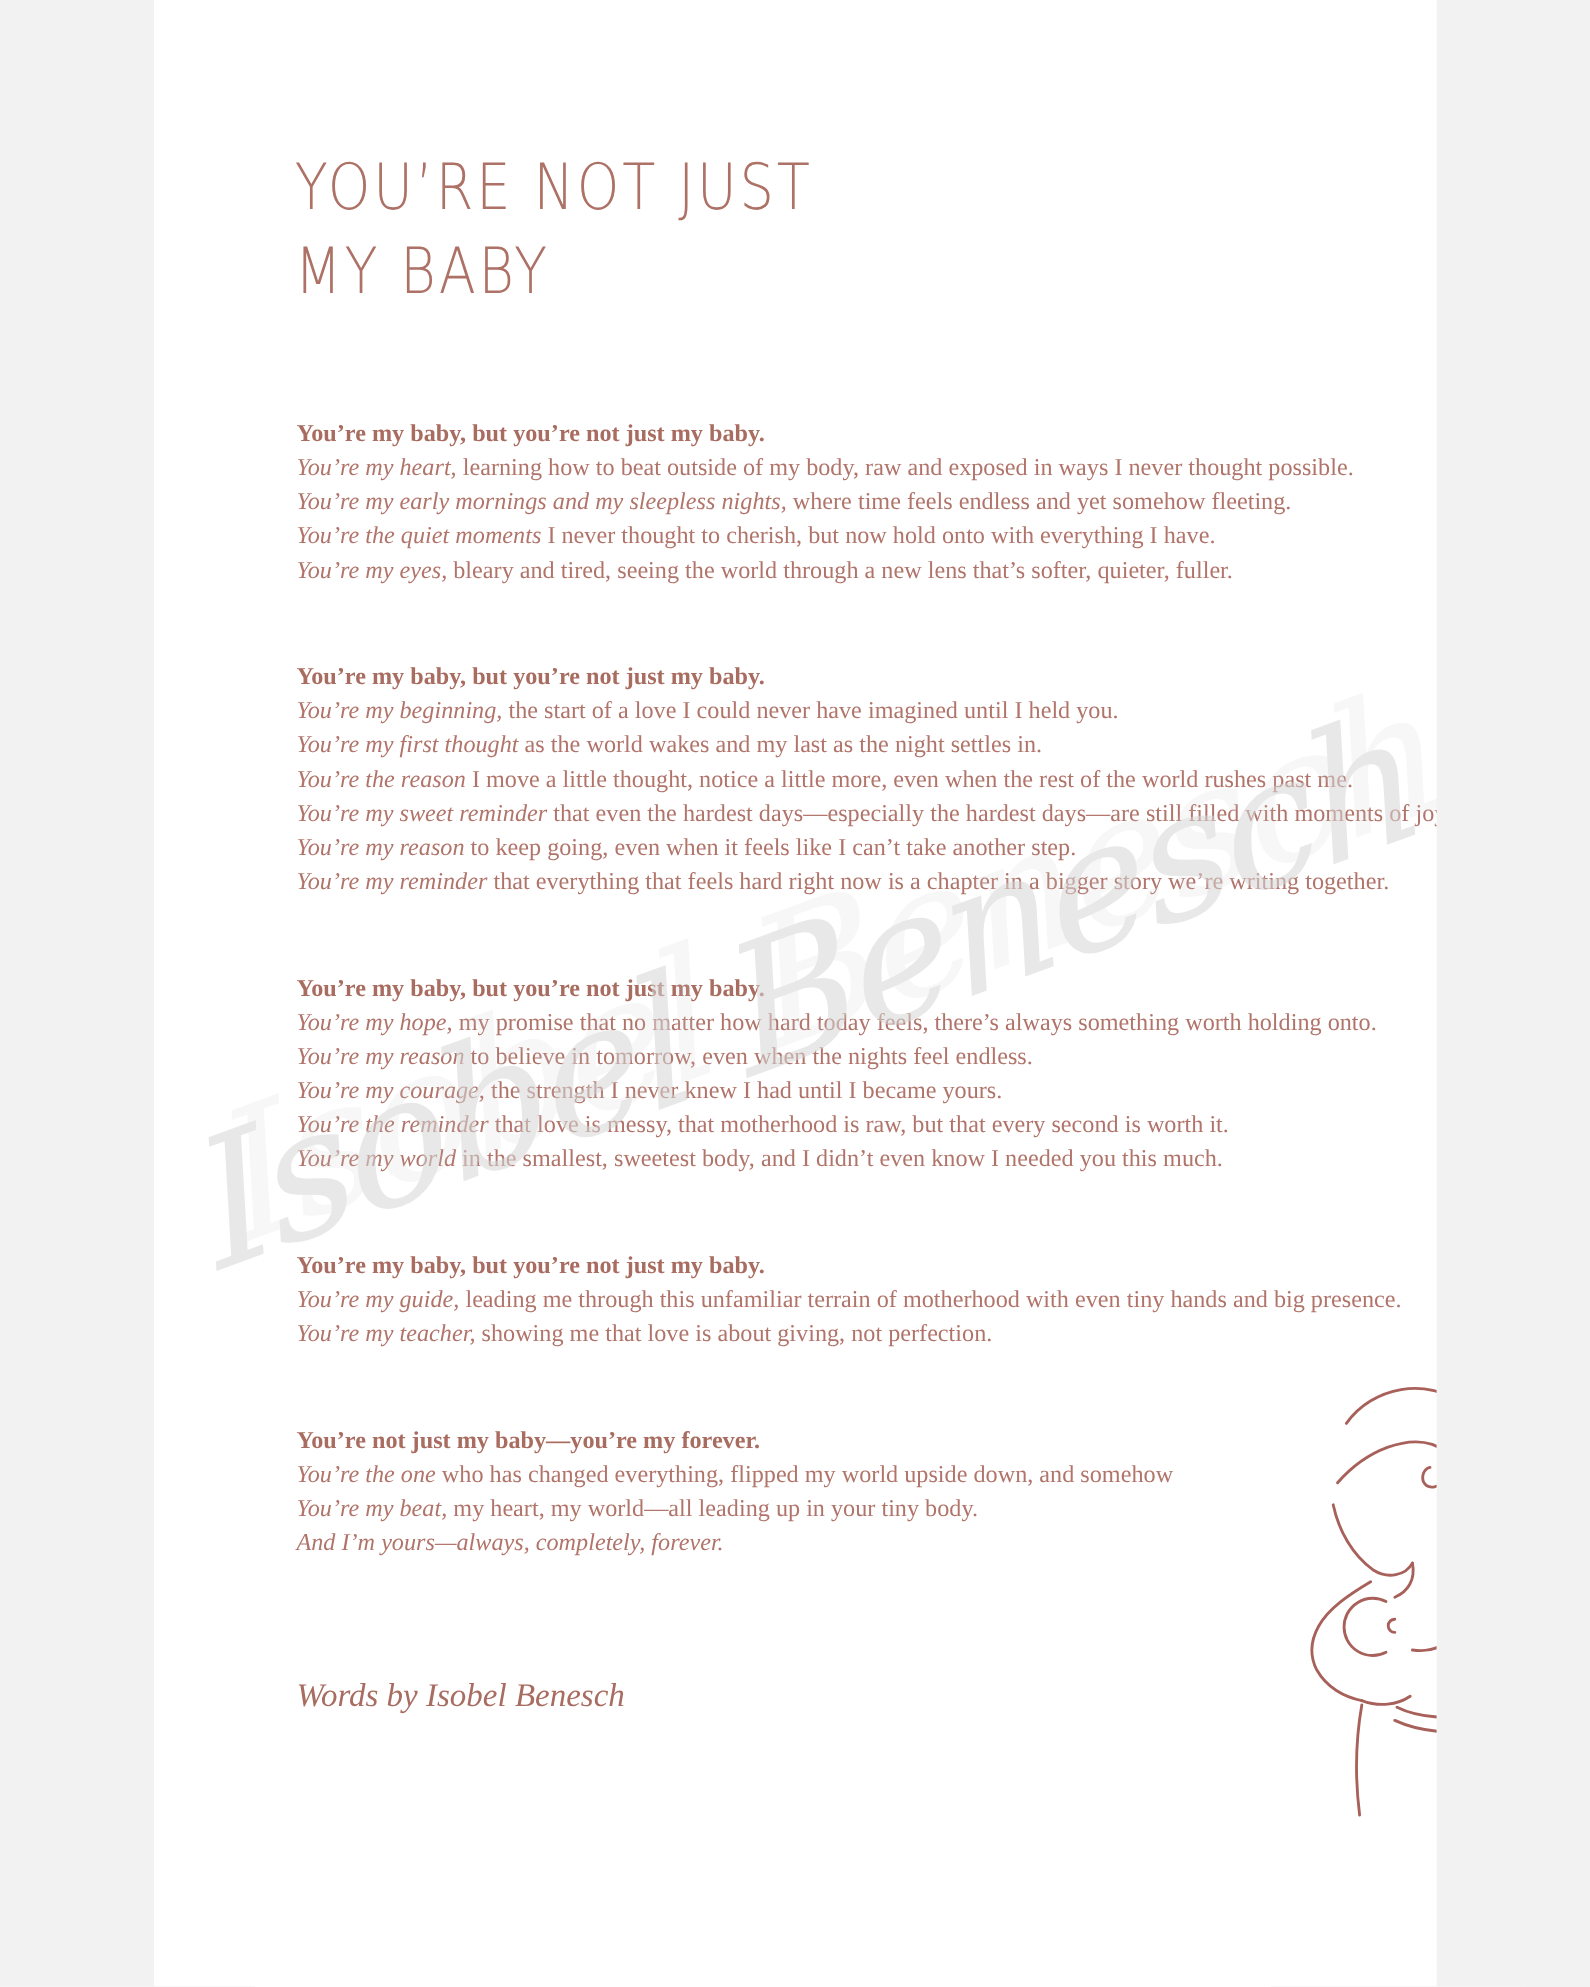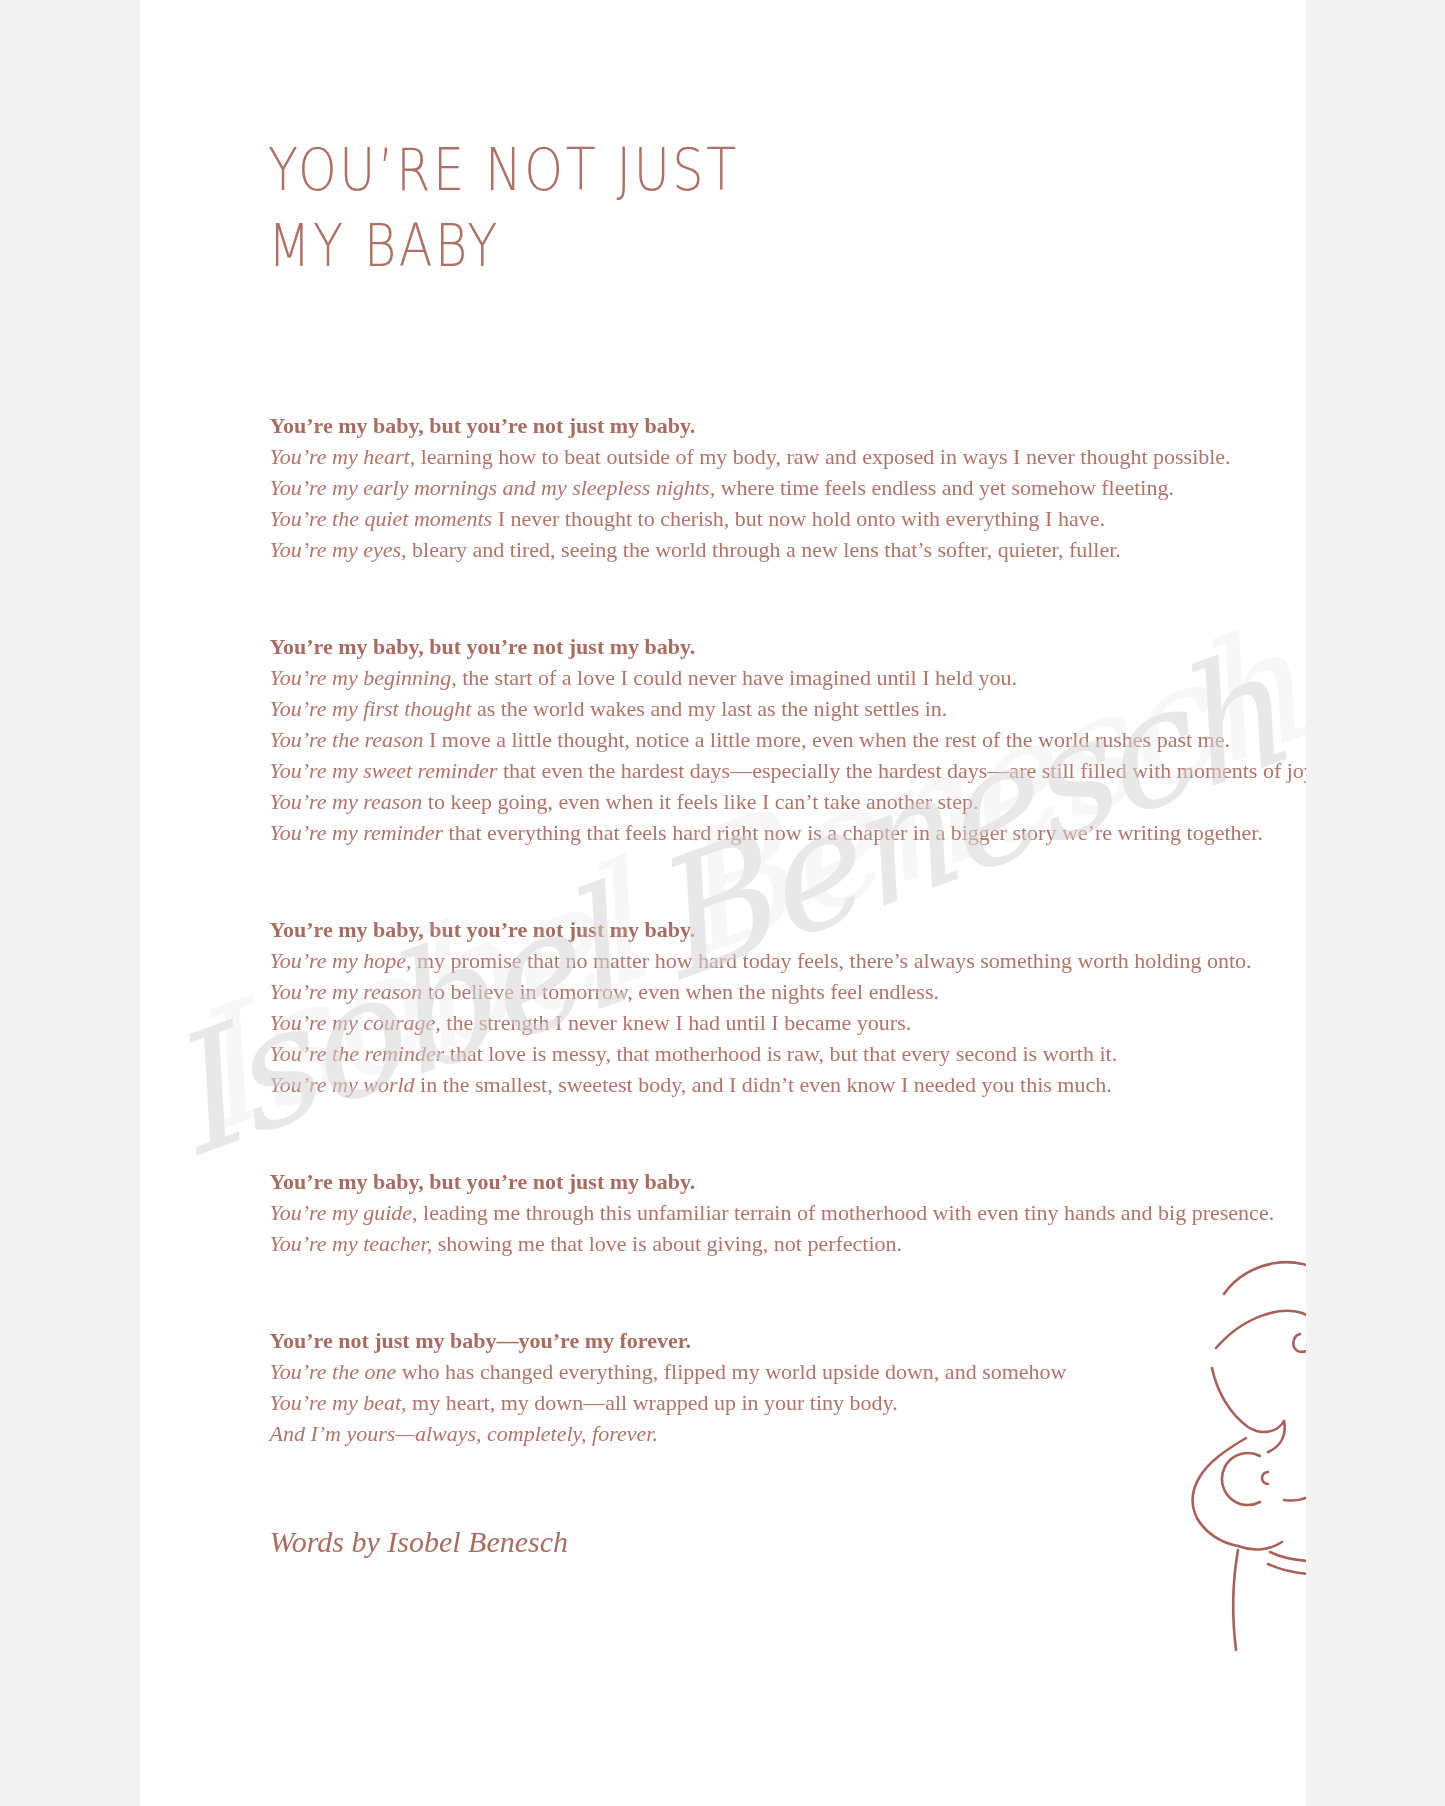--- a/index.html
+++ b/index.html
@@ -26,21 +26,21 @@
     font-weight:200;
     font-size:58px;line-height:76px;
     letter-spacing:3px;
     color:var(--title);
     transform:scaleX(0.85);
     transform-origin:left top;
     white-space:nowrap;
   }
   .poem{
     position:absolute;left:130px;top:378px;width:1160px;
-    font-size:22px;line-height:31px;margin-top:32px;
+    font-size:22px;line-height:31px;
   }
   .stanza{margin:0 0 66px 0;}
   .stanza-heading{
     font-weight:700;
     color:var(--heading);
   }
   .poem-line em{font-style:italic;}
   .poem-line .line-rest{font-style:normal;}
   .byline{
     position:absolute;left:130px;top:1522px;
@@ -111,21 +111,21 @@
         <div class="poem-line"><em class="line-lead">You’re my world</em><span class="line-rest"> in the smallest, sweetest body, and I didn’t even know I needed you this much.</span></div>
       </div>
       <div class="stanza">
         <div class="stanza-heading">You’re my baby, but you’re not just my baby.</div>
         <div class="poem-line"><em class="line-lead">You’re my guide,</em><span class="line-rest"> leading me through this unfamiliar terrain of motherhood with even tiny hands and big presence.</span></div>
         <div class="poem-line"><em class="line-lead">You’re my teacher,</em><span class="line-rest"> showing me that love is about giving, not perfection.</span></div>
       </div>
       <div class="stanza">
         <div class="stanza-heading">You’re not just my baby—you’re my forever.</div>
         <div class="poem-line"><em class="line-lead">You’re the one</em><span class="line-rest"> who has changed everything, flipped my world upside down, and somehow</span></div>
-        <div class="poem-line"><em class="line-lead">You’re my beat,</em><span class="line-rest"> my heart, my down—all wrapped up in your tiny body.</span></div>
+        <div class="poem-line"><em class="line-lead">You’re my beat,</em><span class="line-rest"> my heart, my world—all leading up in your tiny body.</span></div>
         <div class="poem-line"><em class="line-lead">And I’m yours—always, completely, forever.</em><span class="line-rest"></span></div>
       </div>
     </div>
 
   <div class="watermark">Isobel Benesch</div>
 
   <div class="byline">Words by Isobel Benesch</div>
 
   <div class="illustration">
     <svg width="240" height="420" viewBox="0 0 240 420">

